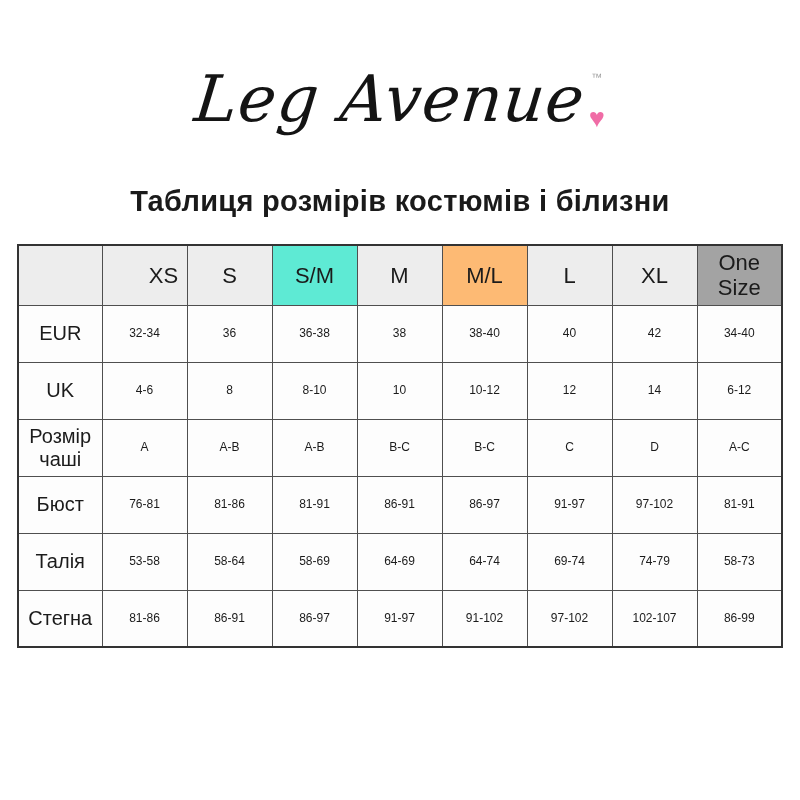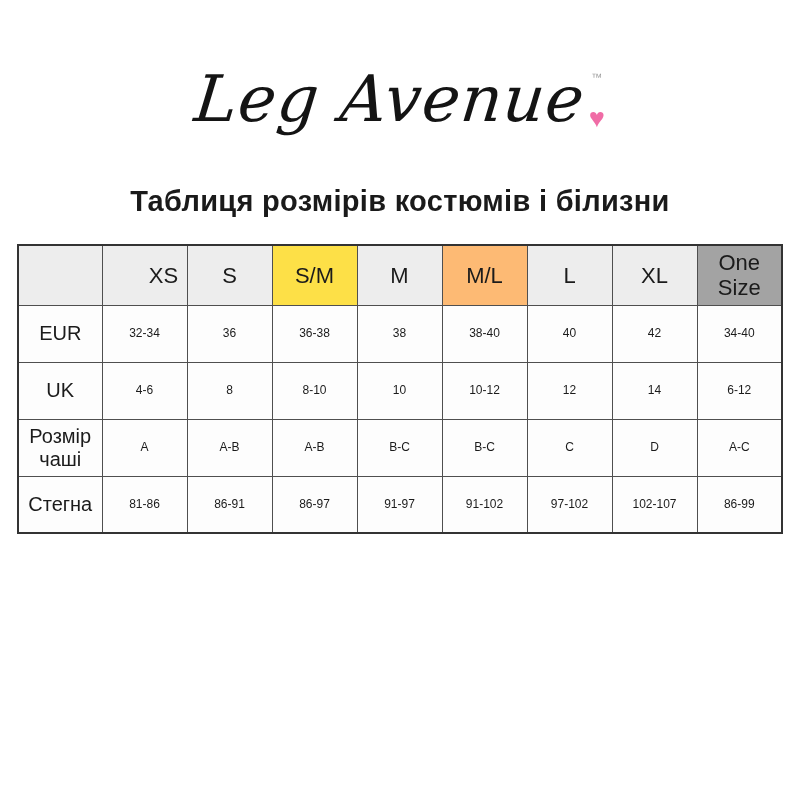--- a/index.html
+++ b/index.html
@@ -102,21 +102,21 @@
 
   <table class="size-table">
     <colgroup>
       <col class="label-col">
     </colgroup>
     <thead>
       <tr>
         <th style="background: rgb(237, 237, 237);"></th>
       <th style="background: rgb(237, 237, 237); padding-left: 40px;">XS</th>
           <th style="background: rgb(237, 237, 237);">S</th>
-          <th style="background: #fde047;">S/M</th>
+          <th style="background: #5eead4;">S/M</th>
           <th style="background: rgb(237, 237, 237);">M</th>
           <th style="background: #fdba74;">M/L</th>
           <th style="background: rgb(237, 237, 237);">L</th>
           <th style="background: rgb(237, 237, 237);">XL</th>
           <th style="background: #a3a3a3;">One Size</th>
         </tr>
     </thead>
     <tbody>
         <tr>
           <td class="row-label">EUR</td>
@@ -145,20 +145,42 @@
           <td>A</td>
           <td>A-B</td>
           <td>A-B</td>
           <td>B-C</td>
           <td>B-C</td>
           <td>C</td>
           <td>D</td>
           <td>A-C</td>
         </tr>
         <tr>
+          <td class="row-label">Бюст</td>
+          <td>76-81</td>
+          <td>81-86</td>
+          <td>81-91</td>
+          <td>86-91</td>
+          <td>86-97</td>
+          <td>91-97</td>
+          <td>97-102</td>
+          <td>81-91</td>
+        </tr>
+        <tr>
+          <td class="row-label">Талія</td>
+          <td>53-58</td>
+          <td>58-64</td>
+          <td>58-69</td>
+          <td>64-69</td>
+          <td>64-74</td>
+          <td>69-74</td>
+          <td>74-79</td>
+          <td>58-73</td>
+        </tr>
+        <tr>
           <td class="row-label">Стегна</td>
           <td>81-86</td>
           <td>86-91</td>
           <td>86-97</td>
           <td>91-97</td>
           <td>91-102</td>
           <td>97-102</td>
           <td>102-107</td>
           <td>86-99</td>
         </tr>

